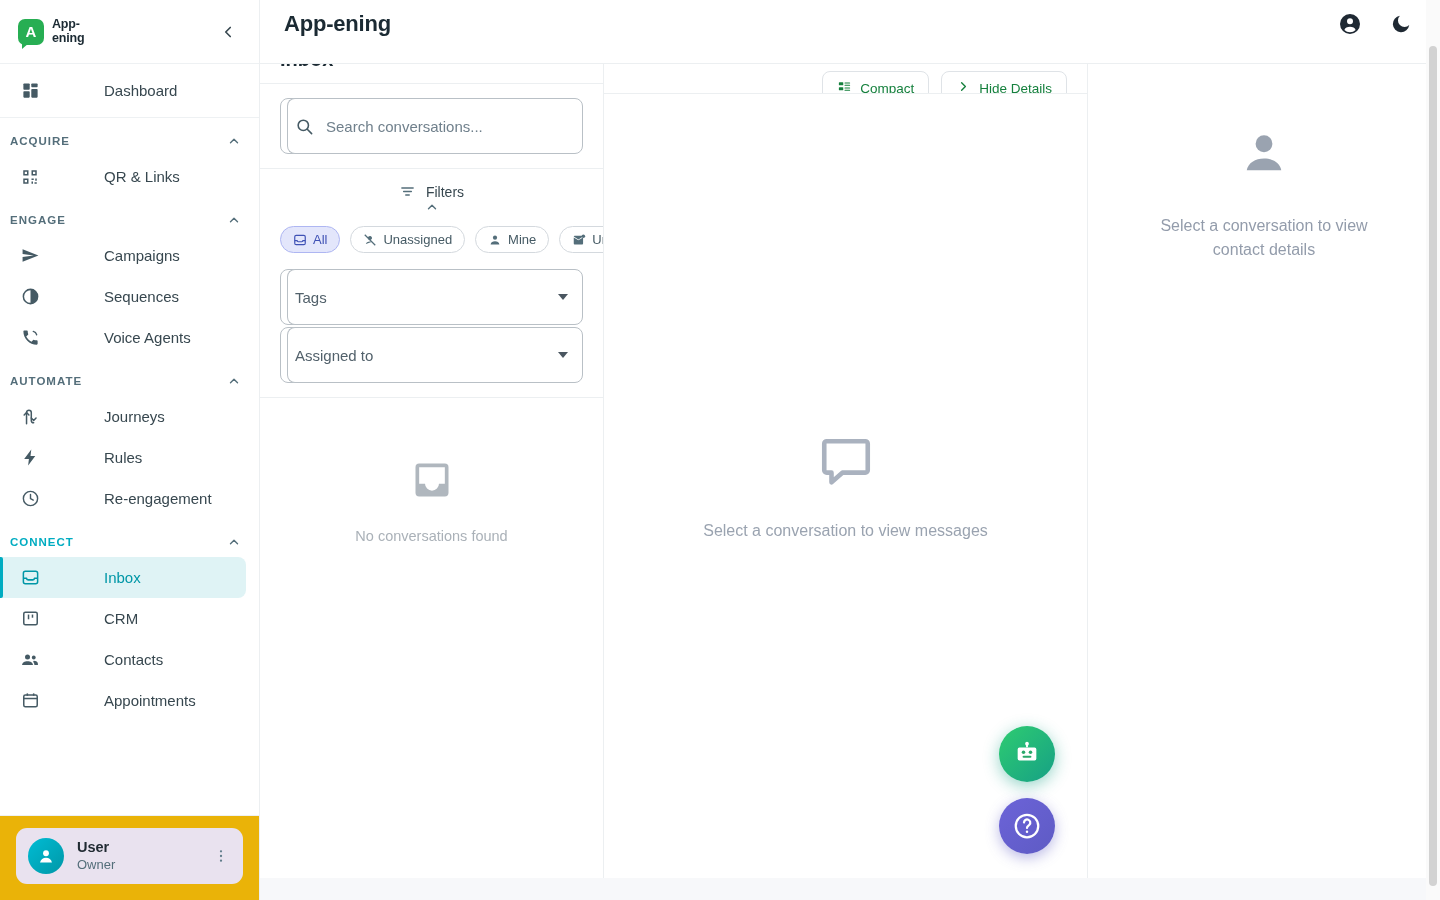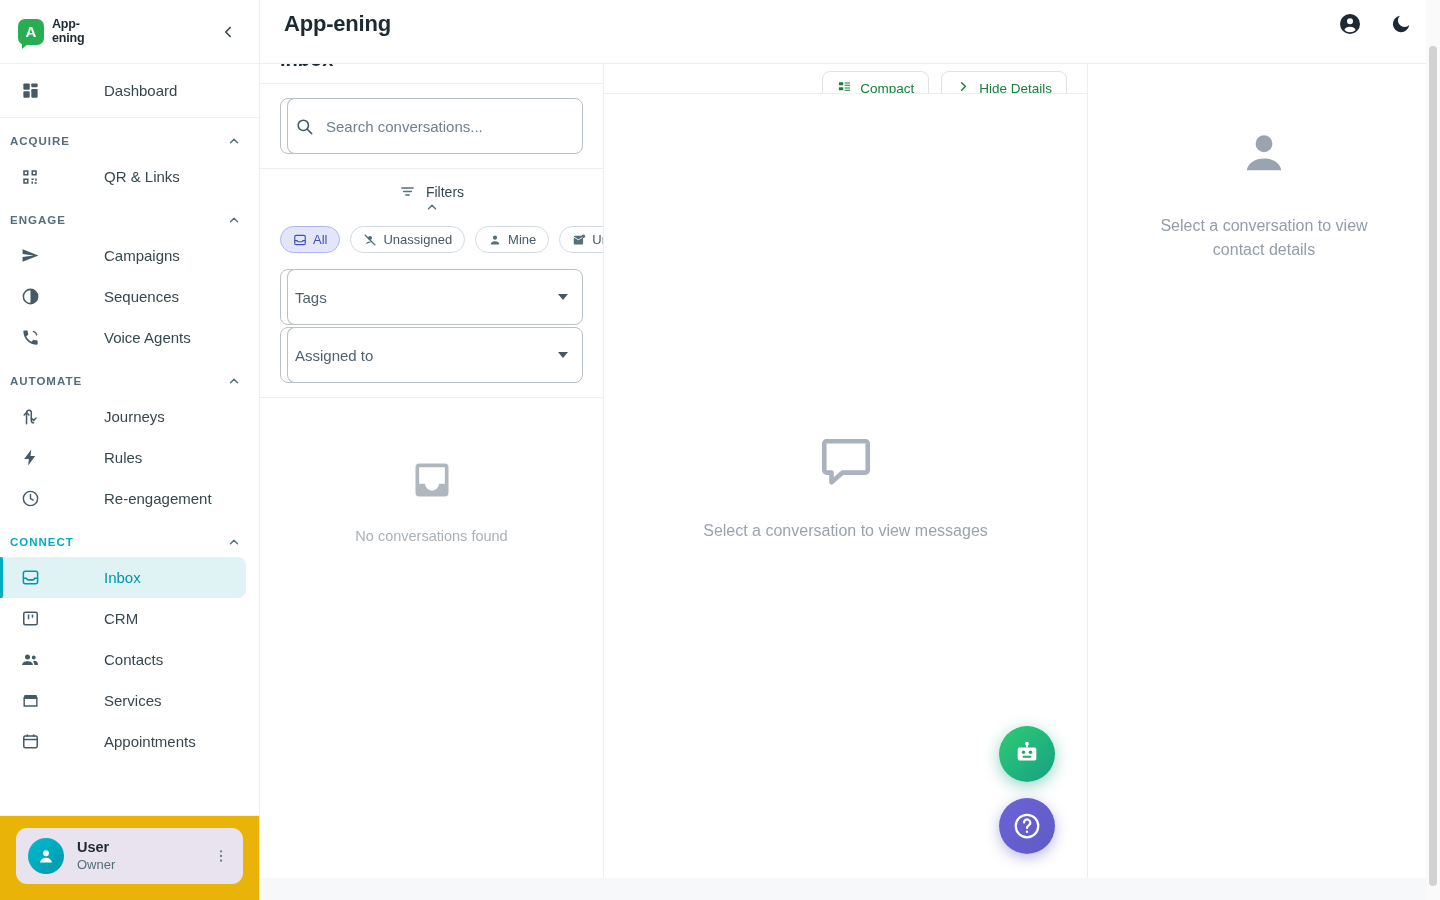--- a/index.html
+++ b/index.html
@@ -443,33 +443,20 @@
       <div class="nav-item">
         <span class="nav-icon">
           <svg width="20" height="20" viewBox="0 0 24 24" fill="currentColor">
               <circle cx="9" cy="8.5" r="3"></circle>
               <circle cx="16.5" cy="9" r="2.3"></circle>
               <path d="M2.5 18c0-2.8 2.9-4.5 6.5-4.5s6.5 1.7 6.5 4.5H2.5z"></path>
               <path d="M16.5 13c2.8 0 5 1.4 5 3.4V18h-4.2c0-1.6-.6-2.9-1.6-3.9l.8-1.1z"></path>
             </svg>
         </span>
         <span class="nav-label">Contacts</span>
-      </div>
-      <div class="nav-item">
-        <span class="nav-icon">
-          <svg width="19" height="19" viewBox="0 0 24 24" fill="none" stroke="currentColor" stroke-width="1.8">
-              <path d="M4 9h16v10H4V9z"></path>
-              <path d="M3 9l1.6-4h14.8L21 9" fill="currentColor" stroke="none"></path>
-              <line x1="4" y1="9" x2="20" y2="9"></line>
-              <line x1="8.5" y1="5" x2="8.5" y2="9"></line>
-              <line x1="12" y1="5" x2="12" y2="9"></line>
-              <line x1="15.5" y1="5" x2="15.5" y2="9"></line>
-            </svg>
-        </span>
-        <span class="nav-label">Services</span>
       </div>
       <div class="nav-item">
         <span class="nav-icon">
           <svg width="19" height="19" viewBox="0 0 24 24" fill="none" stroke="currentColor" stroke-width="1.9">
               <rect x="3.5" y="5" width="17" height="15" rx="2"></rect>
               <line x1="3.5" y1="9.5" x2="20.5" y2="9.5"></line>
               <line x1="8" y1="3" x2="8" y2="6"></line>
               <line x1="16" y1="3" x2="16" y2="6"></line>
             </svg>
         </span>

